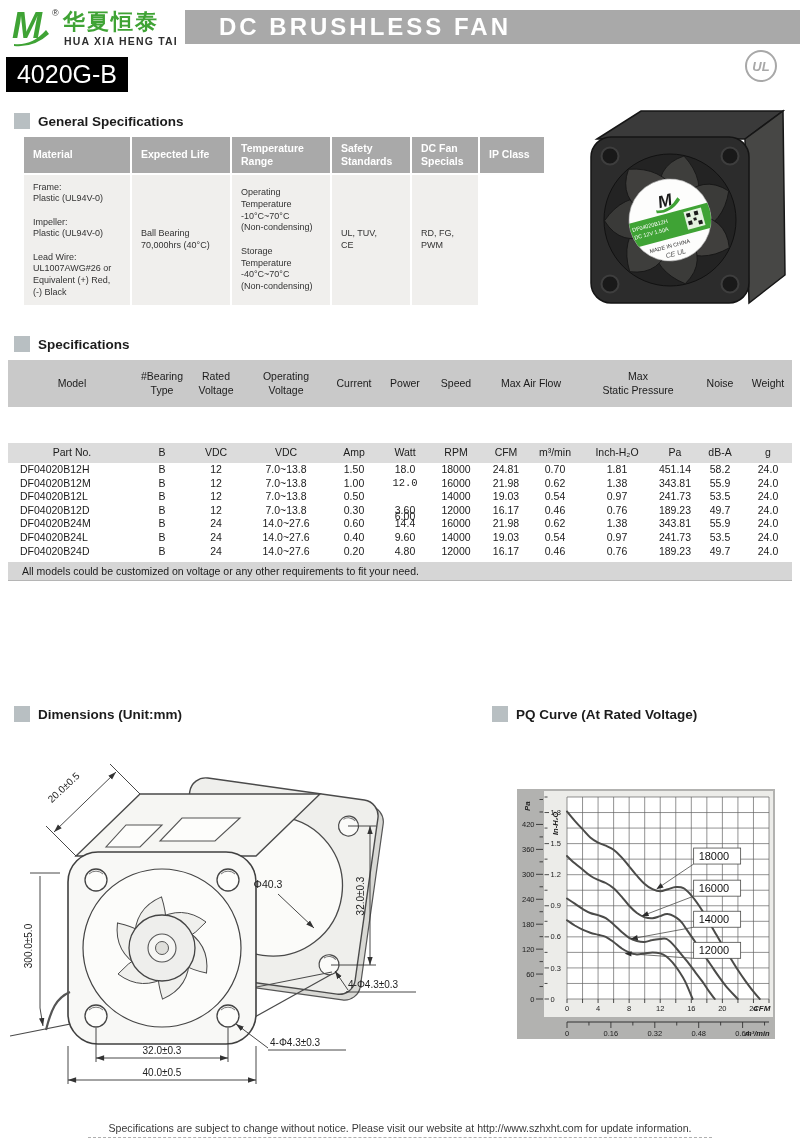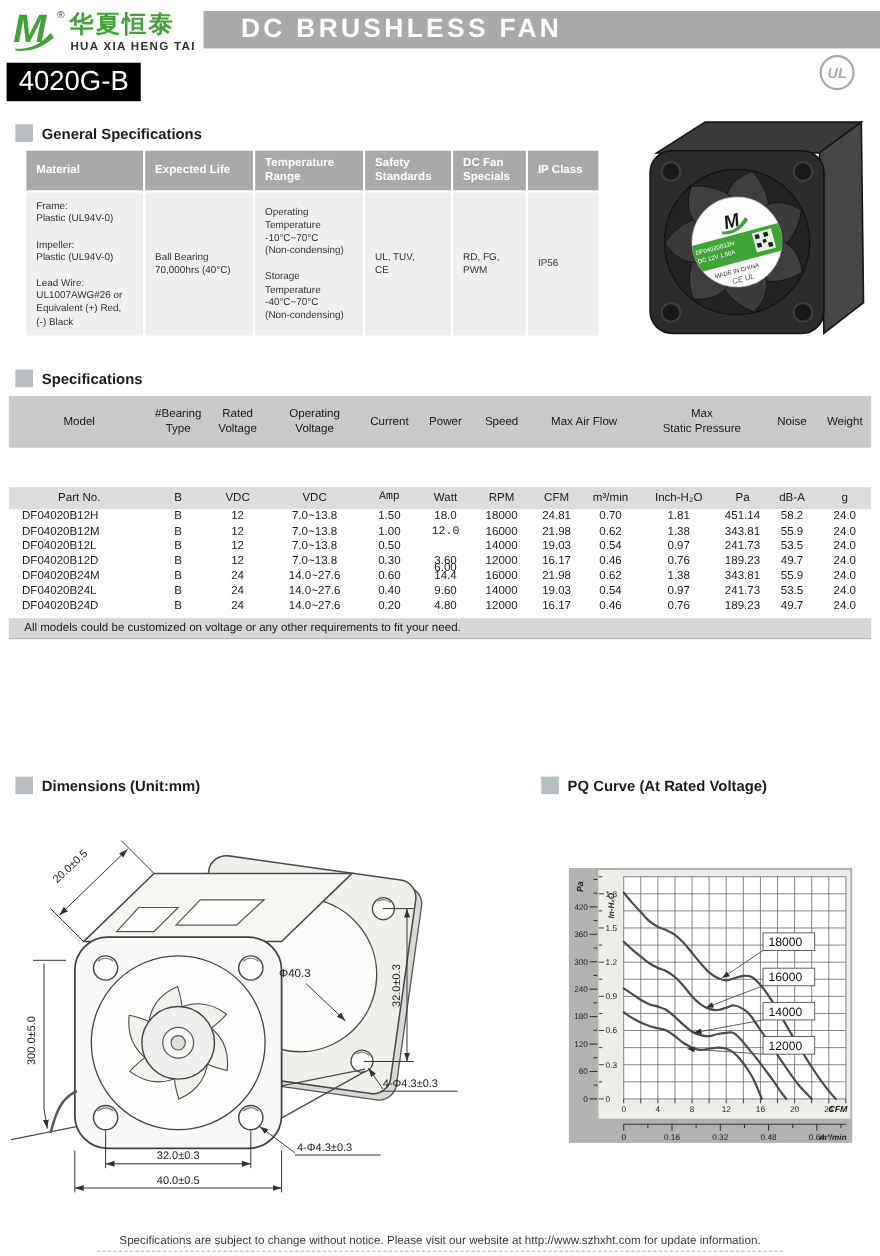--- a/index.html
+++ b/index.html
@@ -104,21 +104,20 @@
 CE</div>
       </div>
       <div class="gs-col" style="width: 66px;">
         <div class="gs-h">DC Fan
 Specials</div>
         <div class="gs-b">RD, FG,
 PWM</div>
       </div>
       <div class="gs-col" style="width: 64px;">
         <div class="gs-h">IP Class</div>
-        <div class="gs-b">IP56</div>
       </div>
     </div>
 
   <svg id="fan-photo" width="212" height="210" viewBox="0 0 212 210">
     <defs>
         <clipPath id="lblclip">
           <circle cx="87" cy="117" r="41"></circle>
         </clipPath>
       </defs>
     <polygon points="14,36 58,8 200,8 162,36" fill="#3a3a3a" stroke="#161616" stroke-width="1.5"></polygon>
@@ -191,21 +190,21 @@
         <div style="width: 116px;">Max
 Static  Pressure</div>
         <div style="width: 48px;">Noise</div>
         <div style="width: 48px;">Weight</div>
       </div>
       <div class="sr sr2">
         <div style="width: 128px;">Part No.</div>
         <div style="width: 52px;">B</div>
         <div style="width: 56px;">VDC</div>
         <div style="width: 84px;">VDC</div>
-        <div style="width: 52px; font-family: Liberation Mono, monospace;">Amp</div>
+        <div style="width: 52px;">Amp</div>
         <div style="width: 50px;">Watt</div>
         <div style="width: 52px;">RPM</div>
         <div style="width: 48px;">CFM</div>
         <div style="width: 50px;">m³/min</div>
         <div style="width: 74px;">Inch-H₂O</div>
         <div style="width: 42px;">Pa</div>
         <div style="width: 48px;">dB-A</div>
         <div style="width: 48px;">g</div>
       </div>
       <div class="sr srd">

